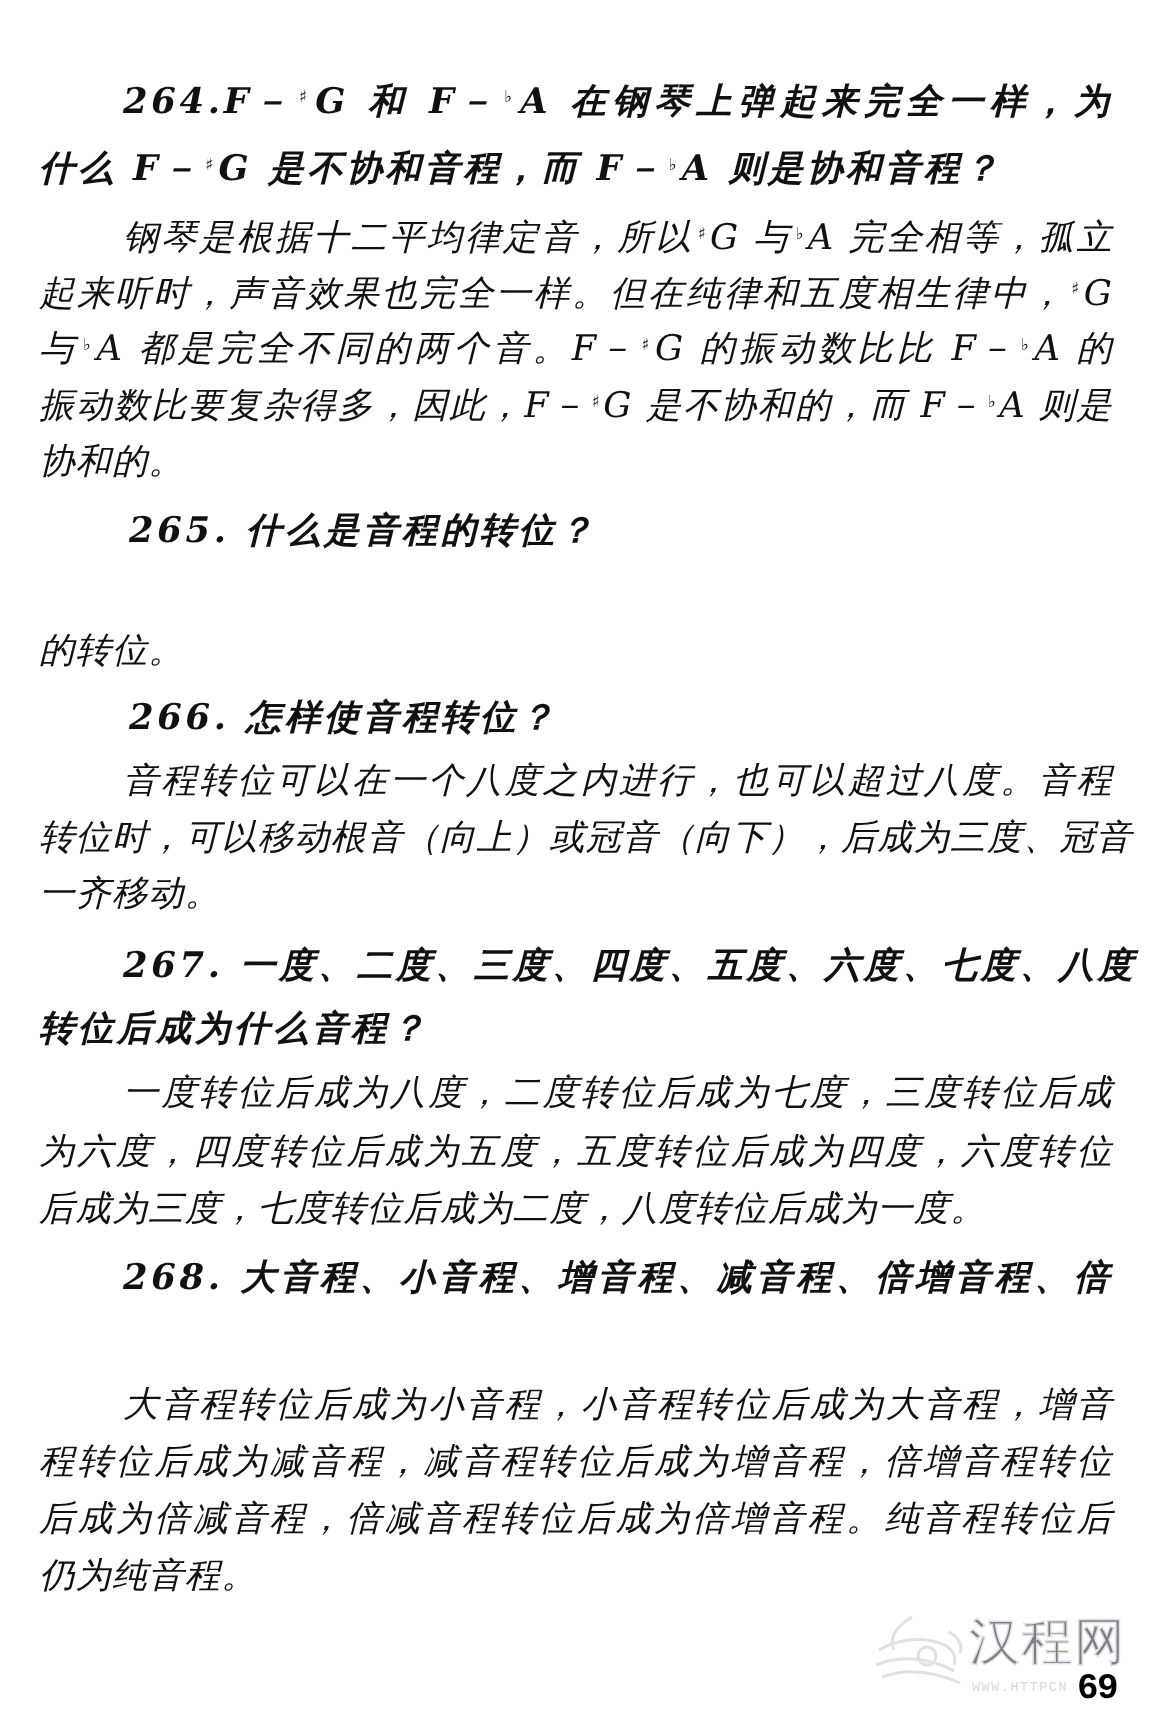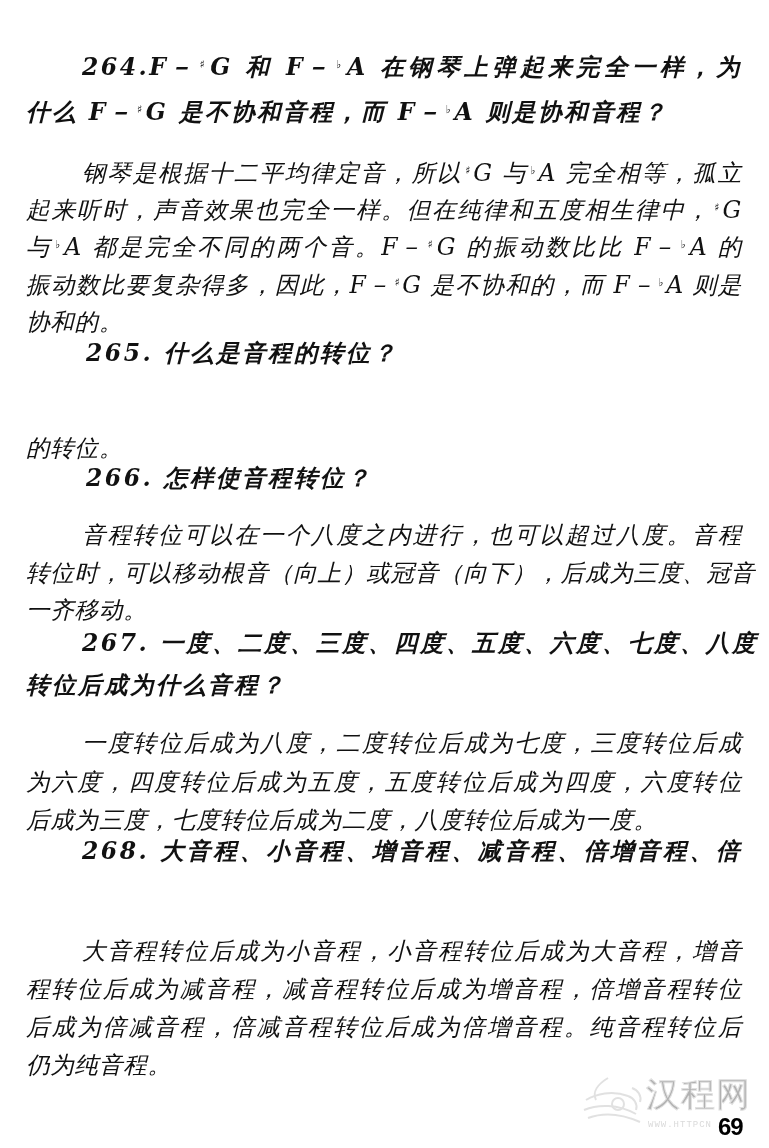--- a/index.html
+++ b/index.html
@@ -26,58 +26,58 @@
       left: 26px;
       width: 716px;
       white-space: nowrap;
       font-size: 23.5px;
       line-height: 30px;
       letter-spacing: 0.5px;
       font-style: italic;
     }
     .line.indent { left: 82px; width: 660px; }
     .line.heading { font-weight: bold; letter-spacing: 2.5px; }
-    .line.body { letter-spacing: 0.8px; margin-top: 15px; }
+    .line.body { letter-spacing: 0.8px; }
     .justify {
       text-align: justify;
       text-align-last: justify;
     }
     sup.acc {
       font-size: 11px;
       vertical-align: top;
       position: relative;
       top: -2px;
       margin: 0 1px 0 3px;
       font-weight: bold;
     }
     .page-number {
       position: absolute;
       left: 718px;
       top: 1113px;
-      font-family: Liberation Sans, sans-serif;
+      font-family: Liberation Mono, monospace;
       font-weight: bold;
       font-size: 24px;
       color: #000;
       letter-spacing: -1px;
     }
     .watermark {
       position: absolute;
       left: 578px;
       top: 1070px;
       width: 190px;
       height: 70px;
       opacity: 0.55;
     }
     .watermark .wm-text {
       position: absolute;
       left: 68px;
       top: 2px;
       font-family: "DejaVu Sans", sans-serif;
       font-size: 34px;
-      color: #737373;
+      color: #0f172a;
       -webkit-text-stroke: 1px #c8c8c8;
       letter-spacing: 1px;
     }
     .watermark .wm-url {
       position: absolute;
       left: 70px;
       top: 50px;
       font-family: Liberation Mono, monospace;
       font-size: 9px;
       color: #bbbbbb;

